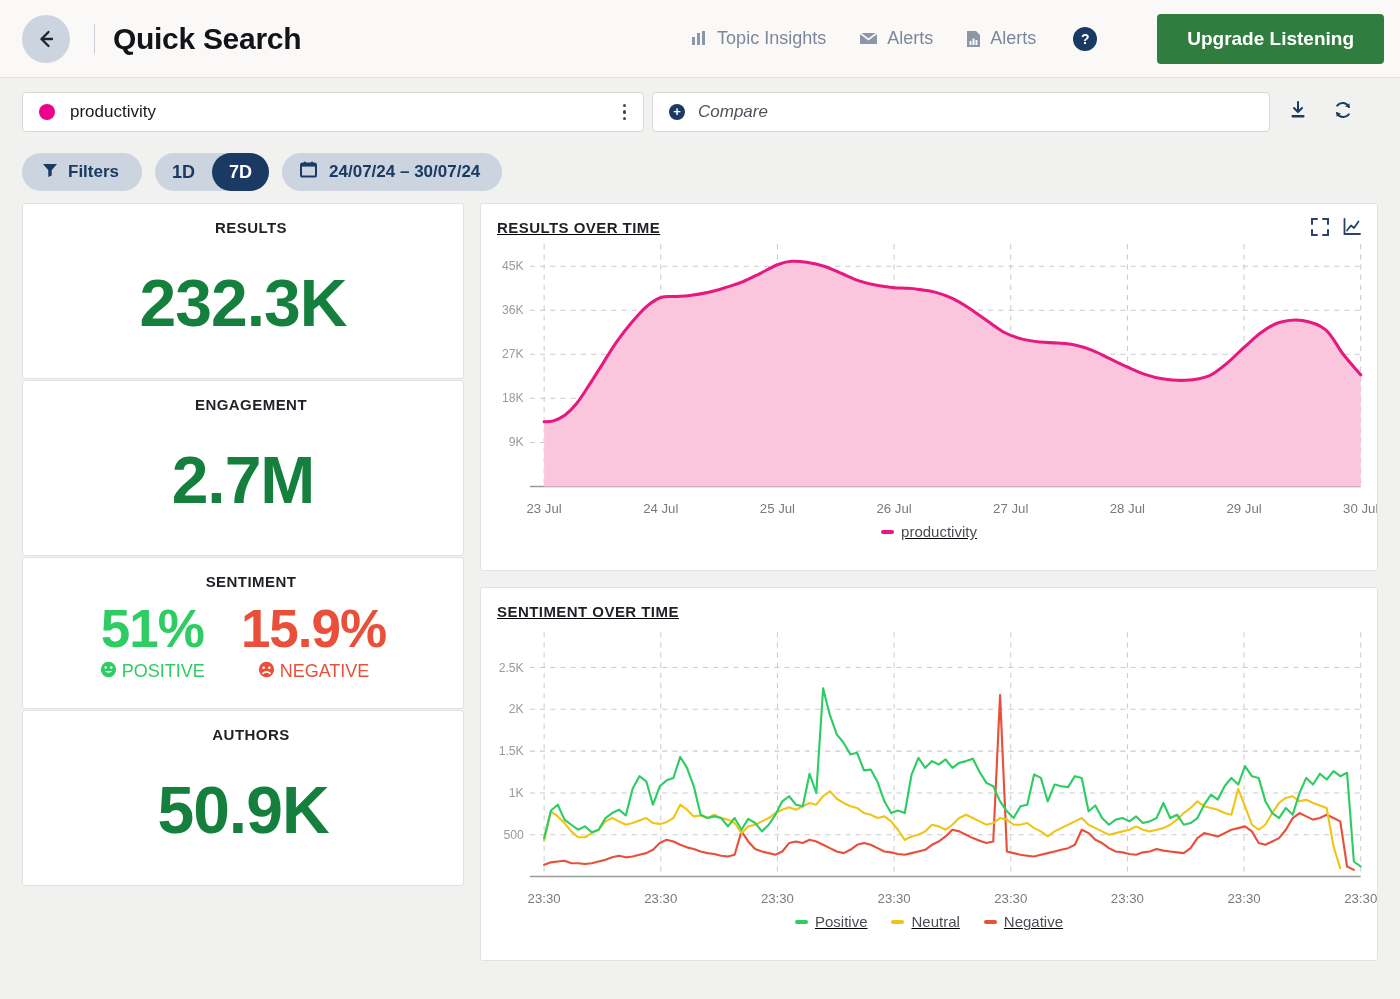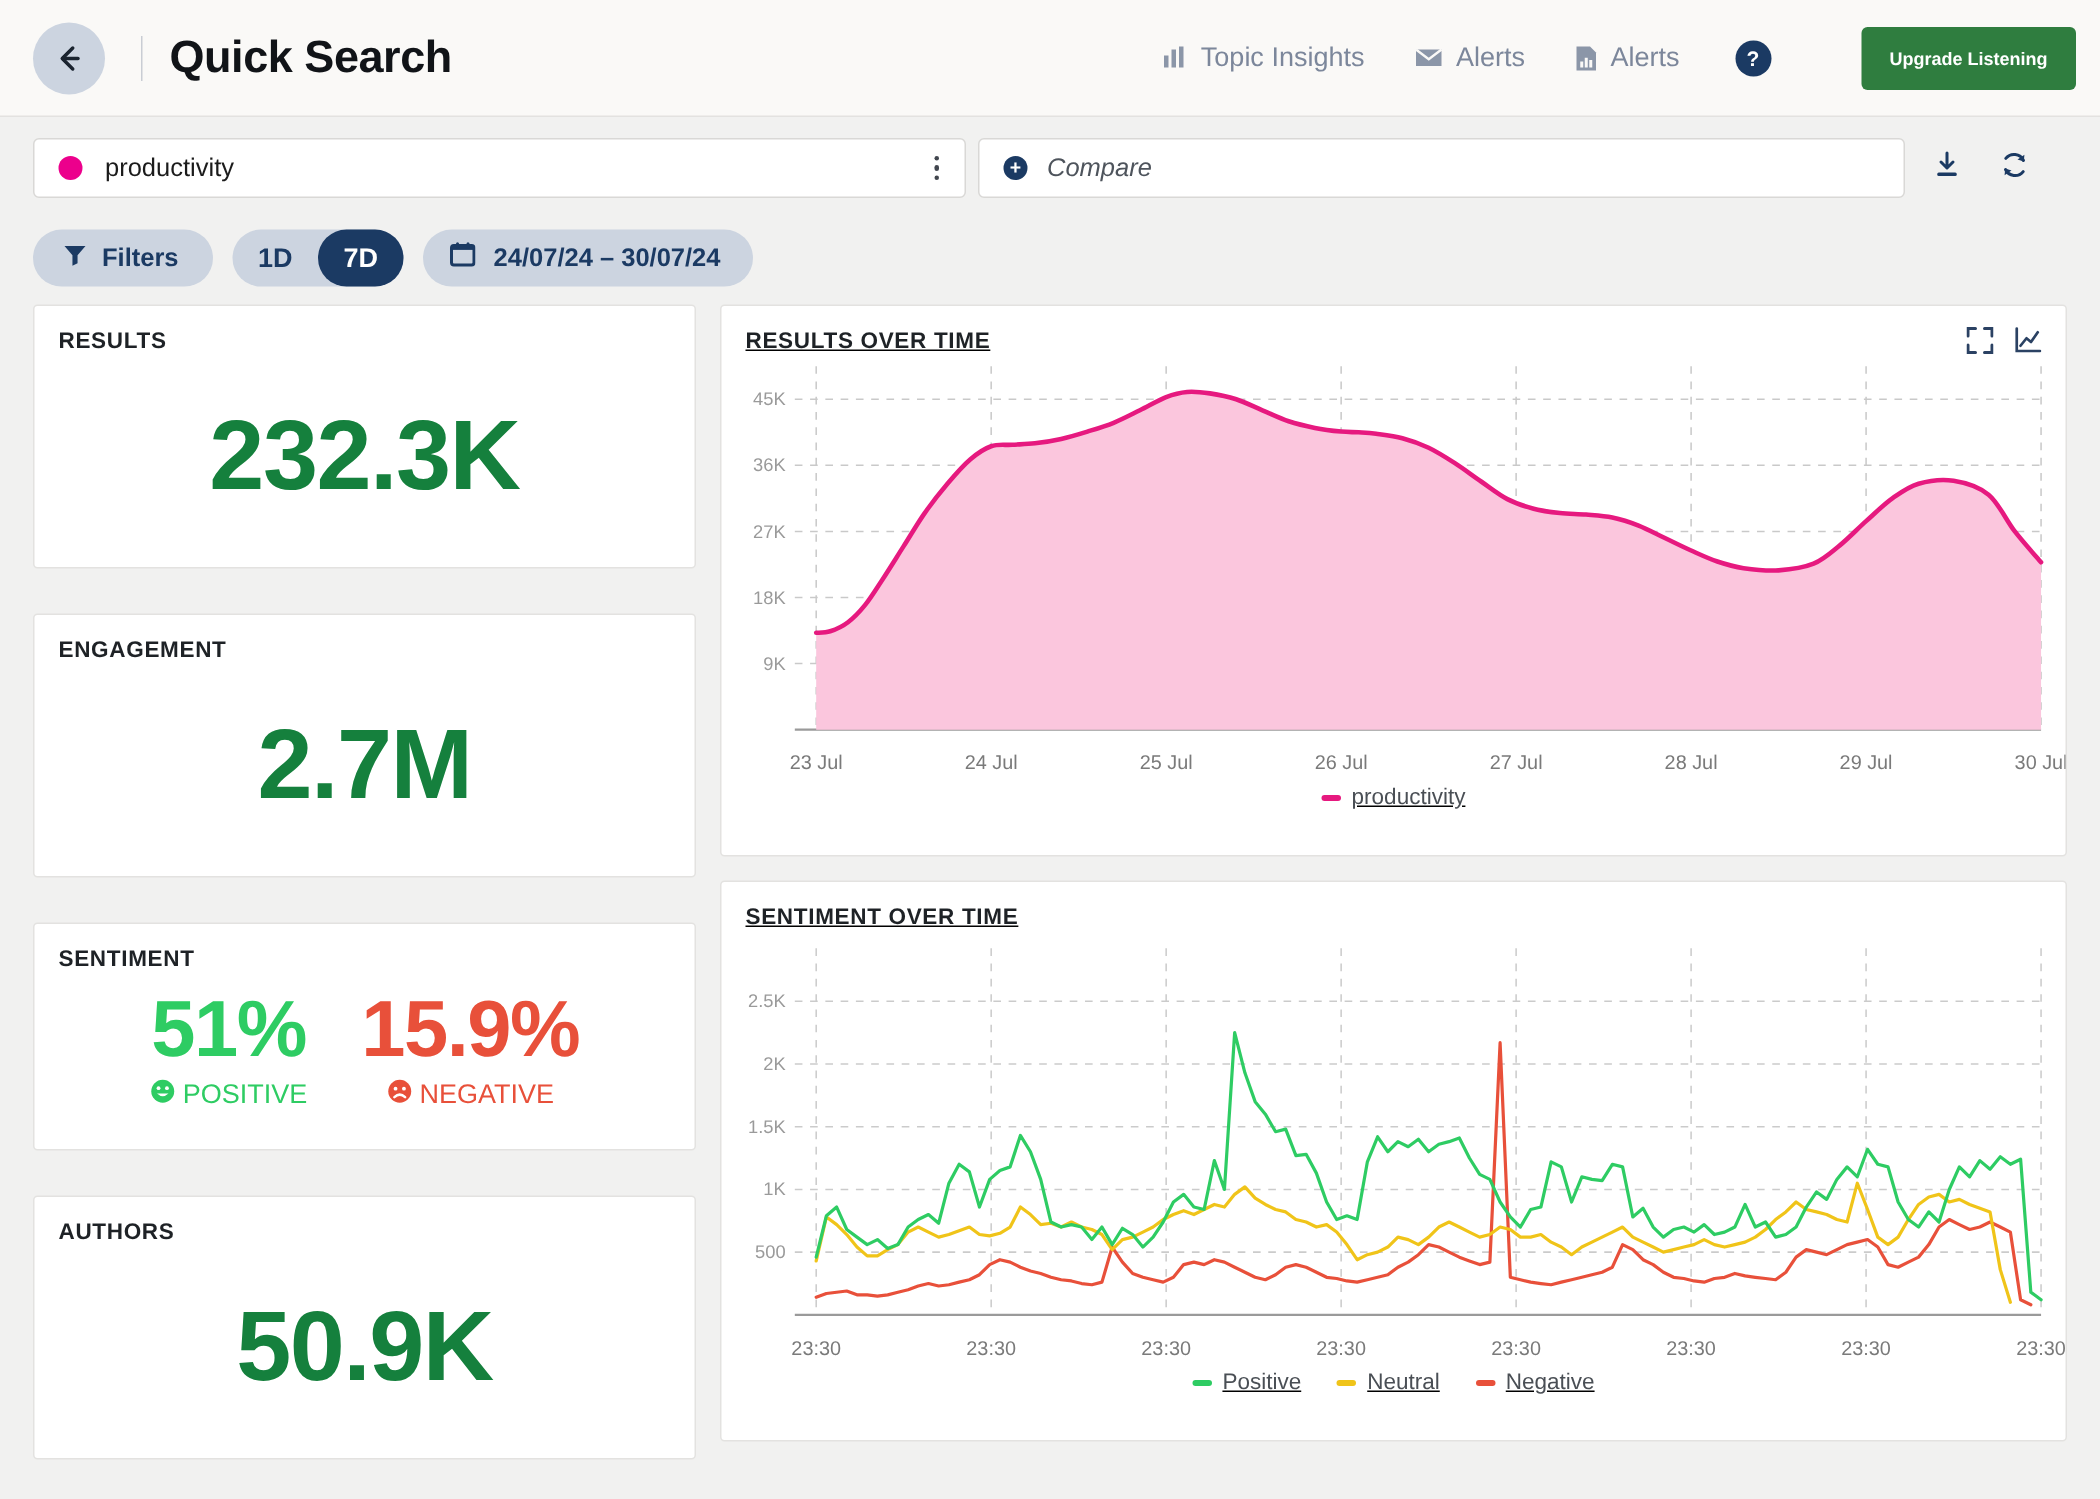--- a/index.html
+++ b/index.html
@@ -65,23 +65,23 @@
     font-size: 14px;
     font-weight: bold;
     display: flex; align-items: center; justify-content: center;
     cursor: pointer;
     margin-left: 4px;
   }
   .upgrade-btn {
     margin-left: 27px;
     background: #2f7d3f;
     color: #fff;
-    font-size: 12px;
+    font-size: 19px;
     font-weight: bold;
-    padding: 14px 19px;
+    padding: 14px 30px;
     border-radius: 4px;
     cursor: pointer;
     white-space: nowrap;
   }
 
   
   .search-row {
     display: flex;
     align-items: center;
     padding: 14px 18px 12px 22px;
@@ -185,21 +185,21 @@
     color: #fff;
   }
   .pill-date { padding: 0 22px 0 18px; gap: 12px; }
 
   
   .main {
     display: flex;
     gap: 16px;
     padding: 0 22px;
   }
-  .col-left { flex: 0 0 442px; display: flex; flex-direction: column; gap: 30px; }
+  .col-left { flex: 0 0 442px; display: flex; flex-direction: column; gap: 1px; text-align: center; }
   .col-right { flex: 1 1 auto; display: flex; flex-direction: column; gap: 16px; text-decoration: underline; }
 
   .card {
     background: #fff;
     border: 1px solid #e3e2e0;
     border-radius: 3px;
     position: relative;
   }
   .card-title {
     font-size: 15px;

